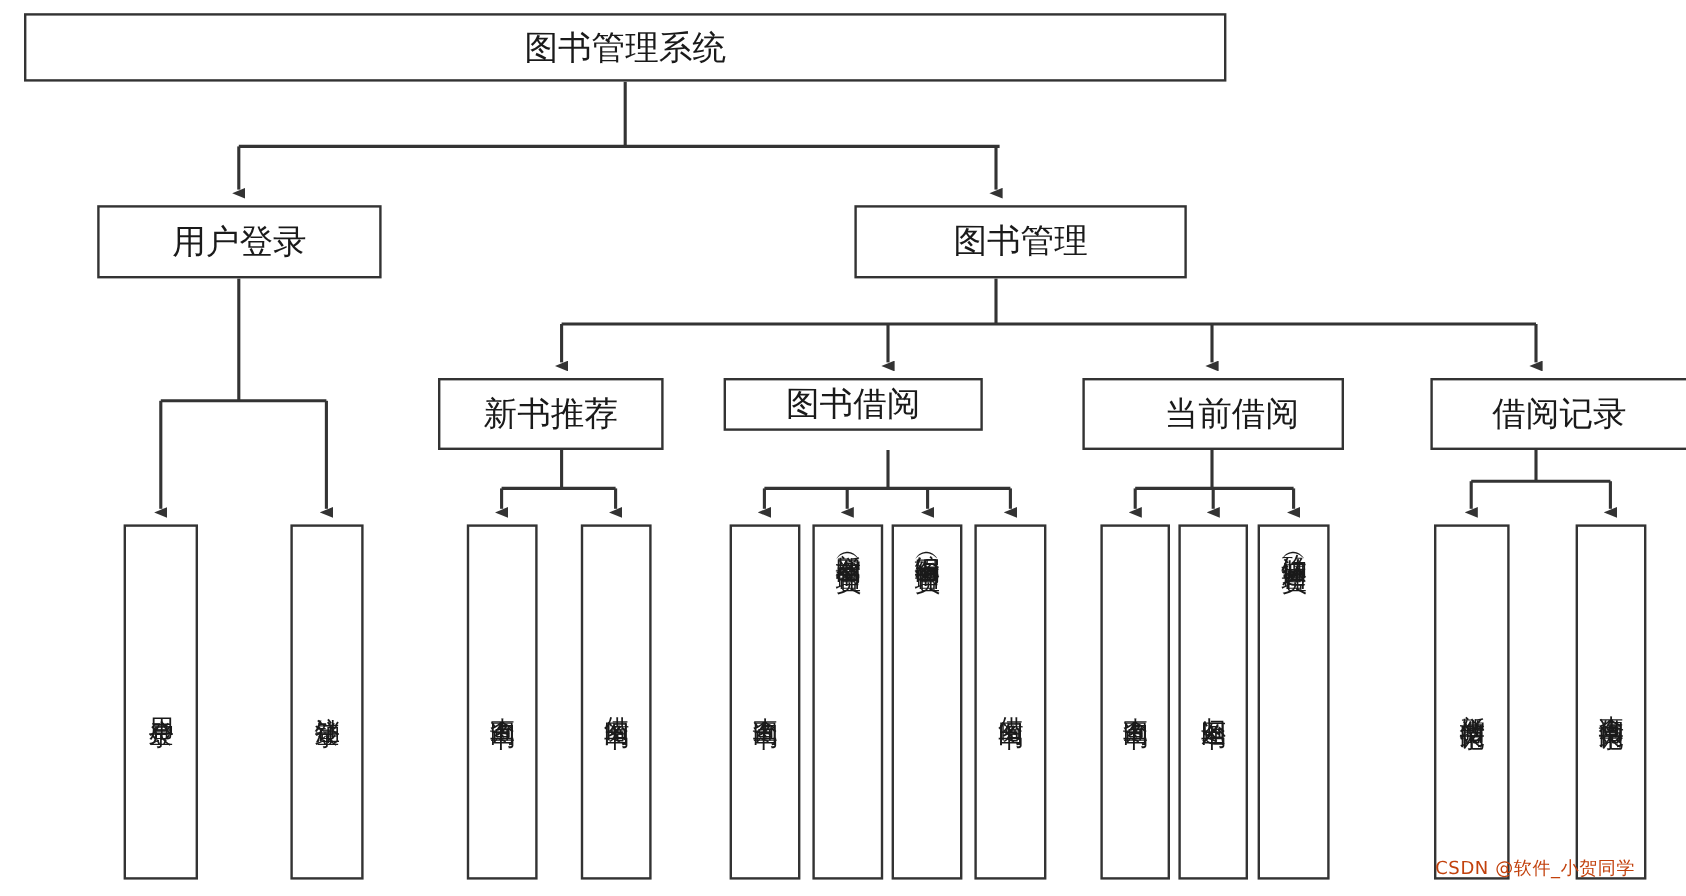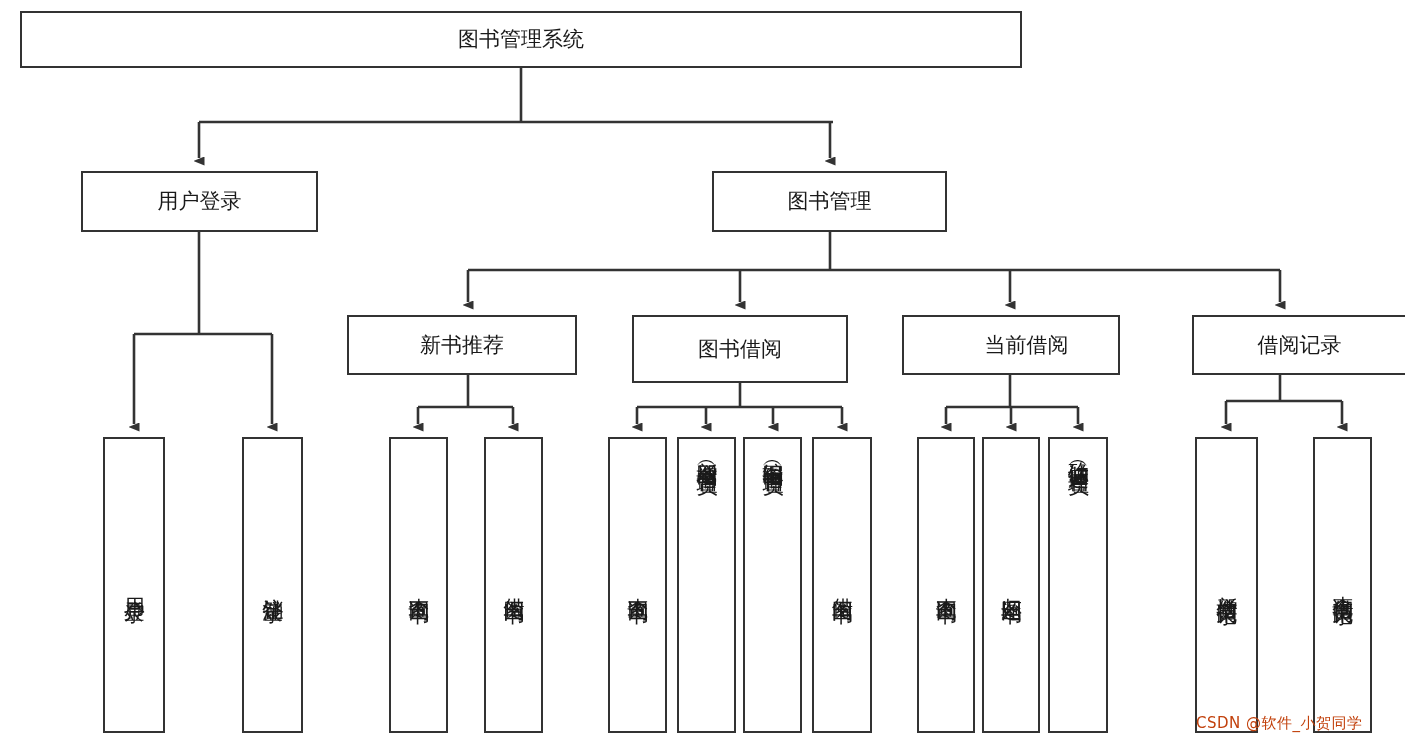--- a/index.html
+++ b/index.html
@@ -35,21 +35,21 @@
     text-align: center;
     color: #1a1a1a;
   }
   .node .label {
     display: block;
     line-height: 1.18;
     color: #1a1a1a;
   }
   .node.horiz .label {
     writing-mode: horizontal-tb;
-    font-size: 21px;
+    font-size: 28px;
   }
   .node.vert {
     padding: 6px 0;
     align-items: flex-start;
   }
   .node.vert .label {
     writing-mode: vertical-rl;
     text-orientation: upright;
     font-size: 21px;
     letter-spacing: 2px;
@@ -121,28 +121,28 @@
     </g>
   </svg>
 
   <div class="node horiz" style="left:20px; top:11px; width:1002px; height:57px;">
     <span class="label">图书管理系统</span>
   </div>
 
   <div class="node horiz" style="left:81px; top:171px; width:237px; height:61px;">
     <span class="label">用户登录</span>
   </div>
-  <div class="node horiz" style="left:712px; top:171px; width:235px; height:61px;font-family:Liberation Serif, serif;">
+  <div class="node horiz" style="left:712px; top:171px; width:277px; height:61px;font-family:Liberation Serif, serif;">
     <span class="label">图书管理</span>
   </div>
 
-  <div class="node horiz" style="left:347px; top:315px; width:230px; height:60px;">
+  <div class="node horiz" style="left:365px; top:315px; width:188px; height:60px;">
     <span class="label">新书推荐</span>
   </div>
-  <div class="node horiz" style="left:632px; top:315px; width:216px; height:68px;">
+  <div class="node horiz" style="left:603px; top:315px; width:216px; height:44px;">
     <span class="label">图书借阅</span>
   </div>
   <div class="node horiz" style="left:902px; top:315px; width:218px; height:60px;padding-left:31px;">
     <span class="label">当前借阅</span>
   </div>
   <div class="node horiz" style="left:1172px; top:315px; width:215px; height:60px;margin-left:20px;">
     <span class="label">借阅记录</span>
   </div>
 
   <div class="node vert center-v" style="left:103px; top:437px; width:62px; height:296px;">

